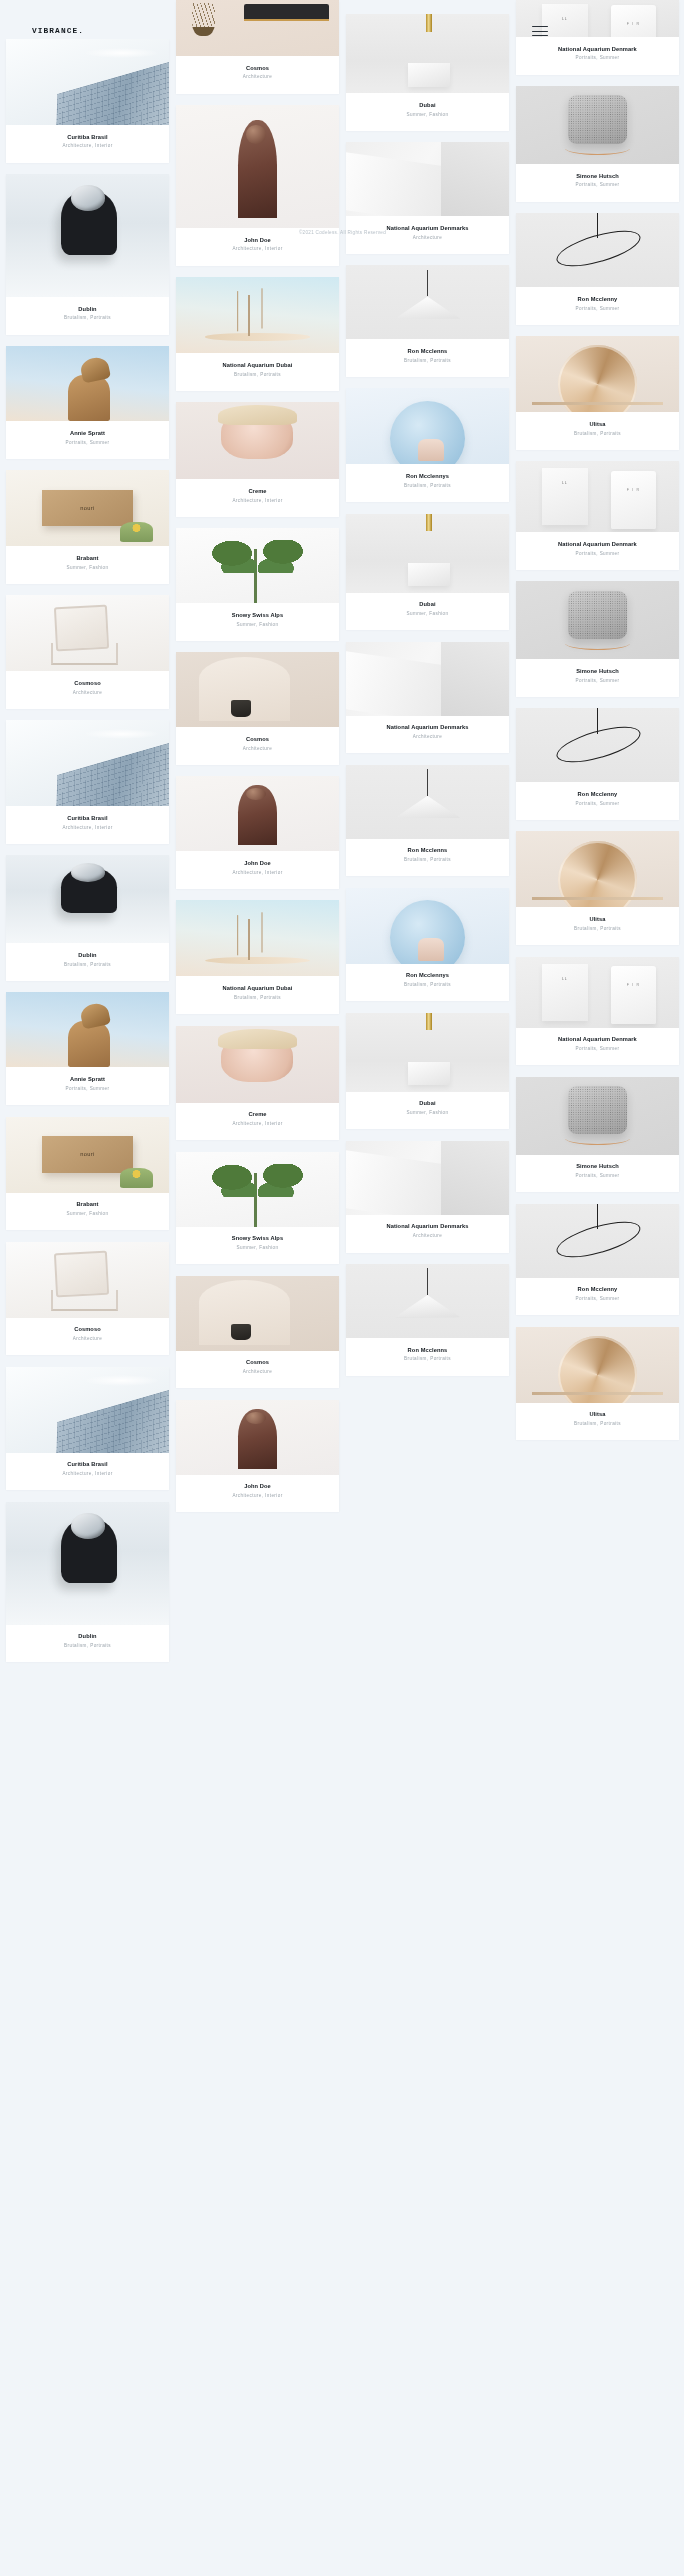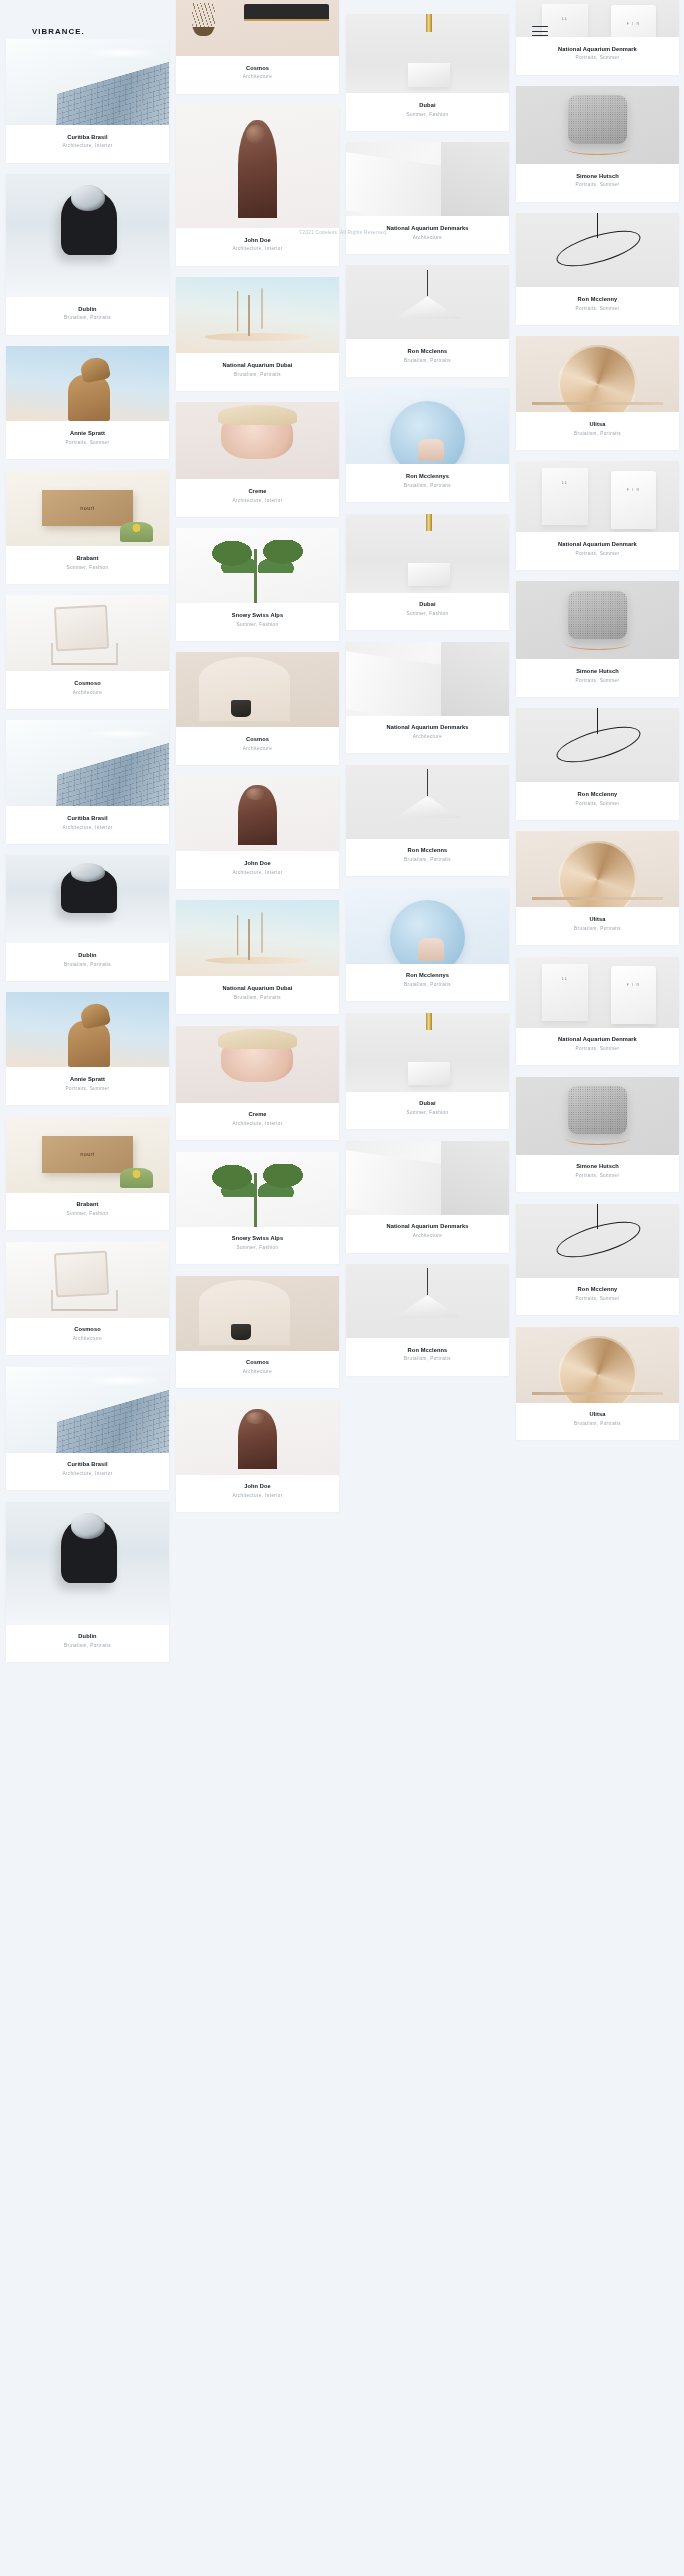--- a/index.html
+++ b/index.html
@@ -6,21 +6,21 @@
   html, body {
     width: 685px;
     background: #f1f5f9;
     font-family: "Liberation Sans", sans-serif;
   }
   body { position: relative; width: 685px; height: 2576px; overflow: hidden; }
 
   
   #site-header {
     position: absolute; top: 0; left: 0; width: 566px; height: 43px;
-    z-index: 40; pointer-events: none;
+    z-index: 40; pointer-events: none; font-family: Liberation Mono, monospace;
   }
   #brand {
     position: absolute; left: 32px; top: 27px;
     font-size: 7.8px; font-weight: 700; letter-spacing: 1.1px;
     color: #10161c; pointer-events: auto;
   }
   #menu-toggle {
     position: absolute; right: 18.5px; top: 26px;
     width: 15.7px; height: 11.4px; pointer-events: auto; cursor: pointer;
   }

